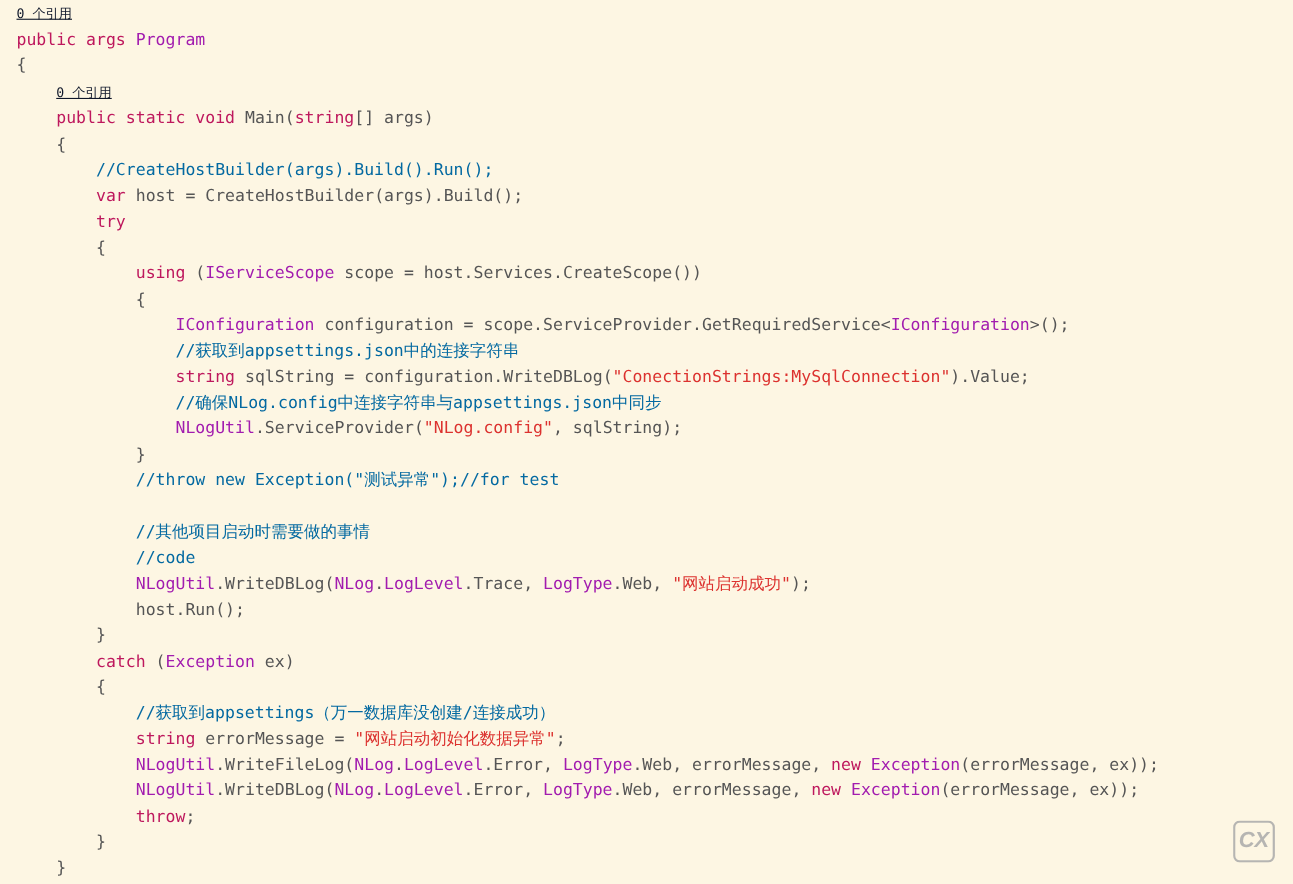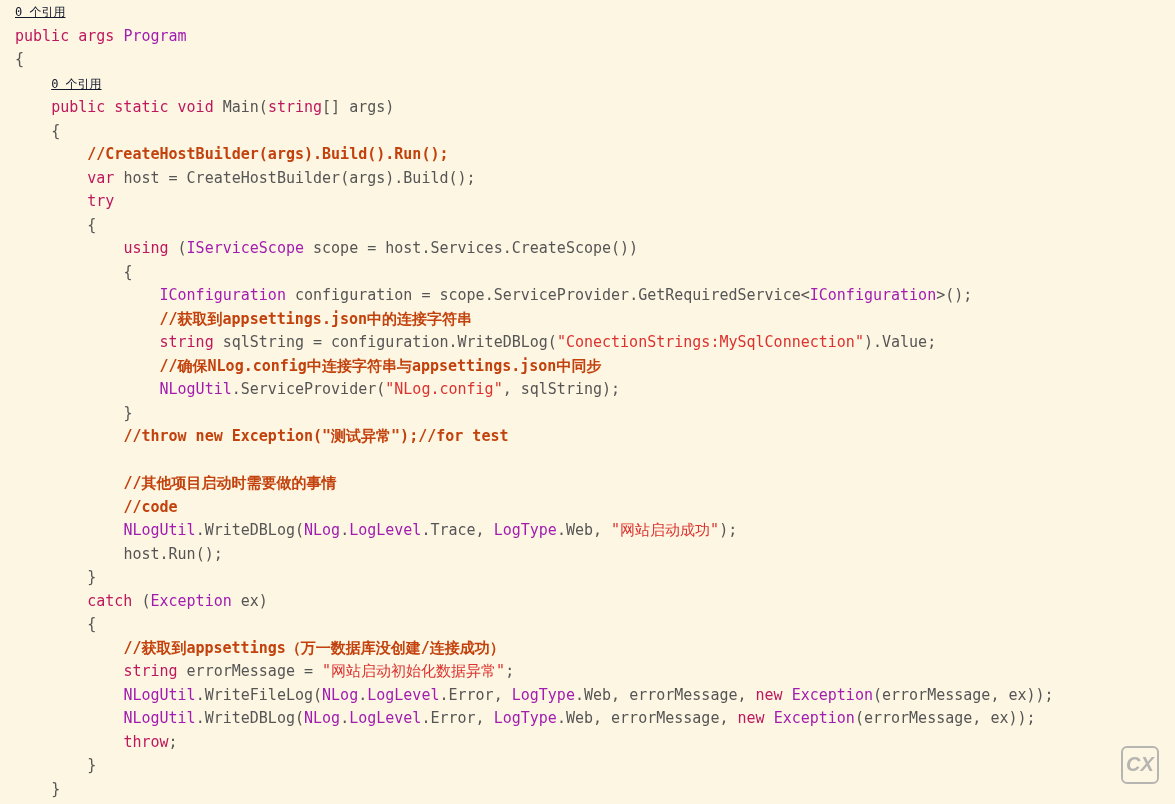--- a/index.html
+++ b/index.html
@@ -15,21 +15,21 @@
   }
   pre {
     margin: 0;
     padding: 0 0 0 15px;
     white-space: pre;
   }
   .ref { color: #0f172a; font-size: 12px; text-decoration: underline; }
   .kw { color: #be185d; }
   .type { color: #a21caf; }
   .plain { color: #555; }
-  .cm { color: #c2410c; font-weight: bold; }
+  .cm { color: #0369a1; }
   .str { color: #DC322F; }
   .watermark {
     position: fixed;
     bottom: 20px;
     right: 10px;
     display: flex;
     align-items: center;
     color: #aaa;
     font-family: "Microsoft YaHei", sans-serif;
     opacity: 0.85;

